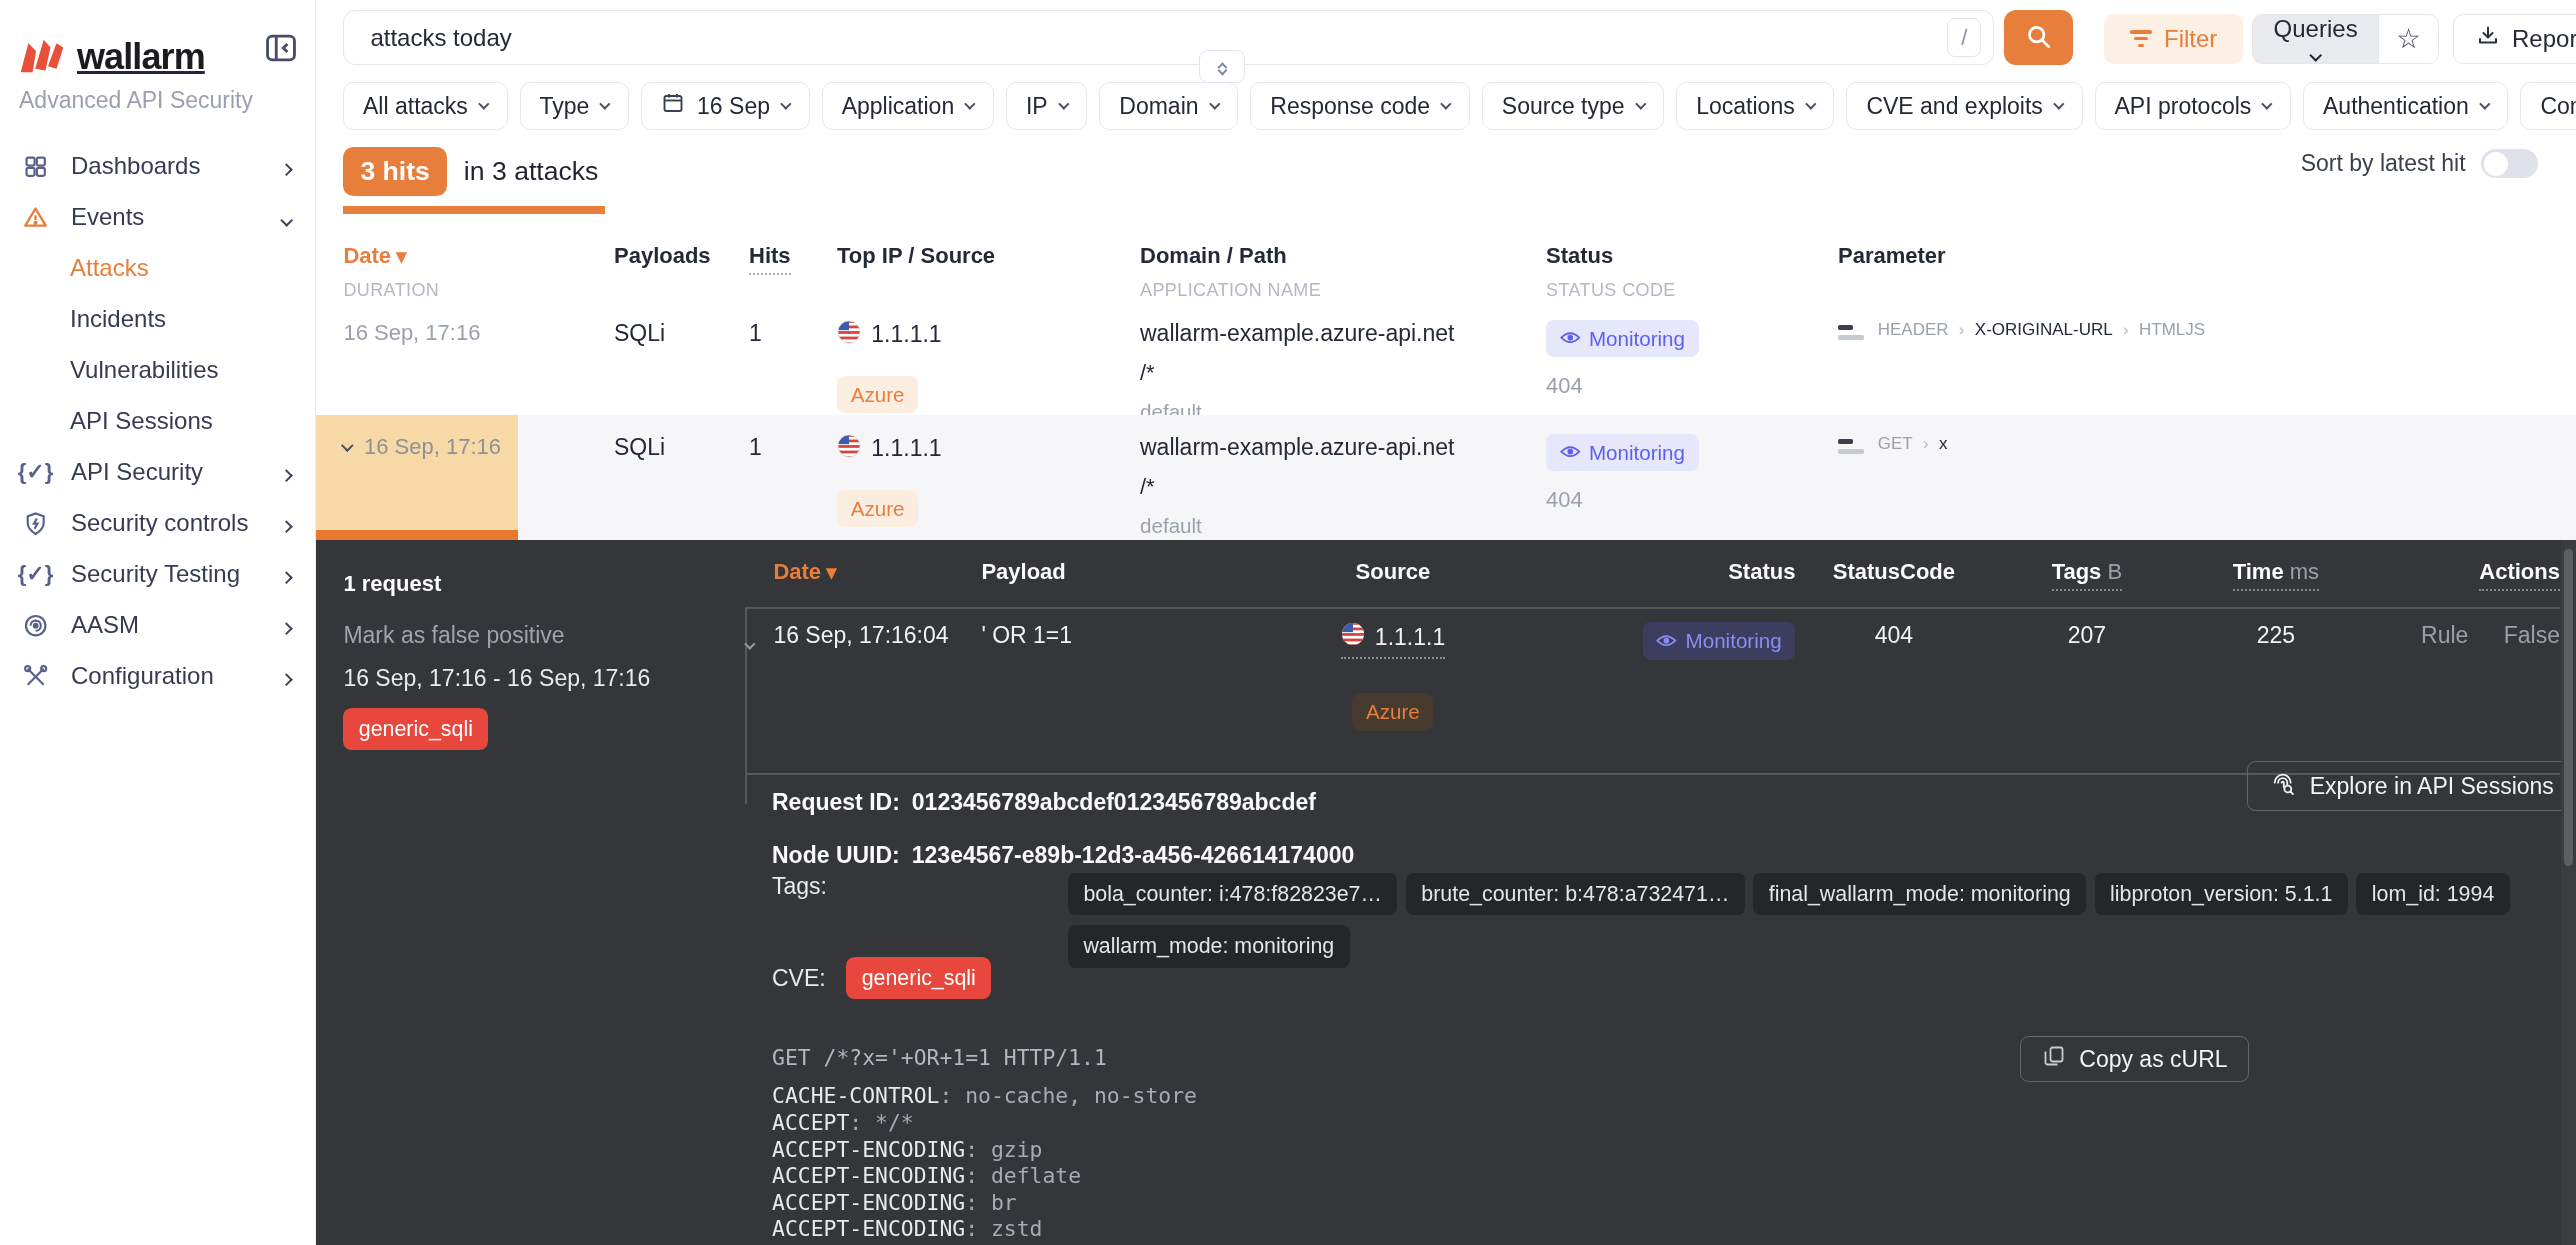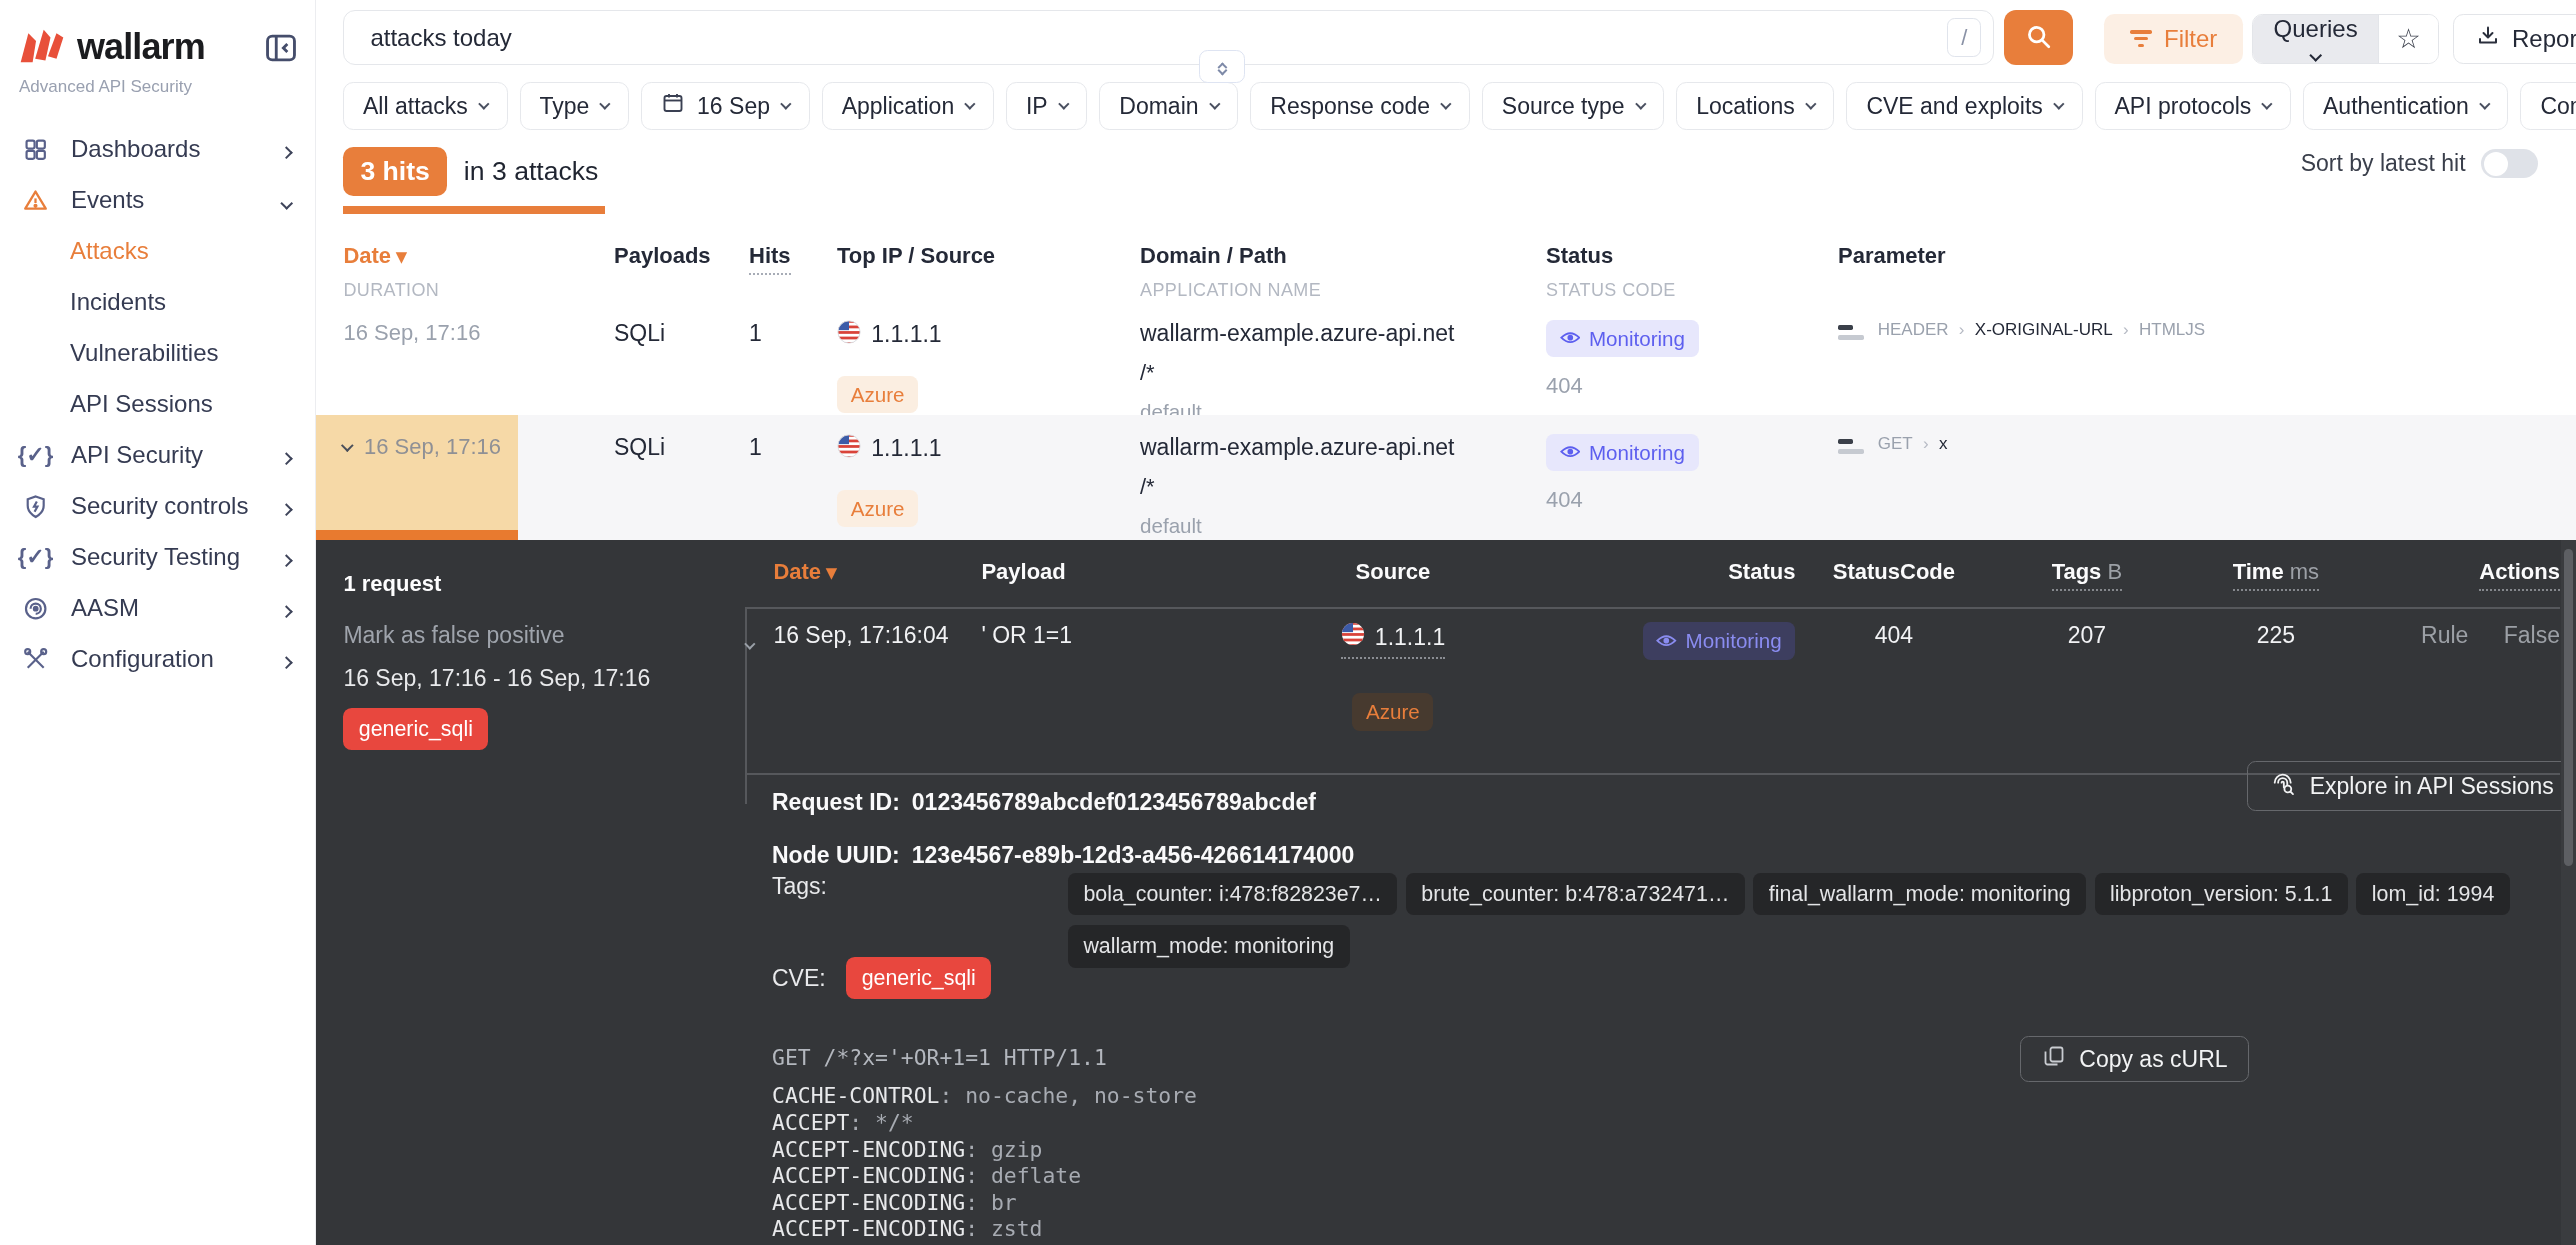--- a/index.html
+++ b/index.html
@@ -11,25 +11,25 @@
   .chev { display:inline-block; width:9.4px; height:9.4px;
           border-right:2.6px solid currentColor; border-bottom:2.6px solid currentColor; }
   .chev.right { transform:rotate(-45deg); }
   .chev.down  { transform:rotate(45deg); margin-top:-3.4px; }
   .chev.up    { transform:rotate(-135deg); margin-top:5.1px; }
   .dotted { border-bottom:2.6px dotted #A7ACB6; padding-bottom:4.3px; }
 
   
   #sidebar { position:absolute; left:0; top:0; width:316px; height:1245px;
              background:#fff; border-right:1.7px solid #ECEDF0; z-index:5; }
-  .logo-row { position:relative; padding:26px 0 0 19px; display:flex; align-items:center; gap:12px; }
+  .logo-row { position:relative; padding:36px 0 0 19px; display:flex; align-items:center; gap:12px;text-decoration:underline; }
   .brand { font-size:36px; font-weight:bold; color:#1B1C1F; letter-spacing:-0.9px; }
   .collapse-btn { position:absolute; right:15.4px; top:29px; width:38px; height:38px;
                   background:none; border:none; cursor:pointer; }
-  .side-sub { padding:8.6px 0 0 19px; font-size:17px; color:#99A0B0; }
+  .side-sub { padding:8.6px 0 0 19px; font-size:23px; color:#99A0B0; }
   nav { margin-top:27.4px; }
   .mi { position:relative; display:flex; align-items:center; gap:19px;
         height:51px; padding-left:19px; font-size:24px; color:#353B52; cursor:pointer; }
   .mi .mic { width:33px; display:flex; justify-content:center; align-items:center; color:#59618A; }
   .mi .side-chev { position:absolute; right:24px; color:#3E445A; }
   .smi { display:flex; align-items:center; height:51px; padding-left:70px;
          font-size:24px; color:#353B52; cursor:pointer; }
   .smi.active { color:#E87E3B; }
   .braces-ic { font-size:22px; color:#59618A; font-weight:bold; }
 

